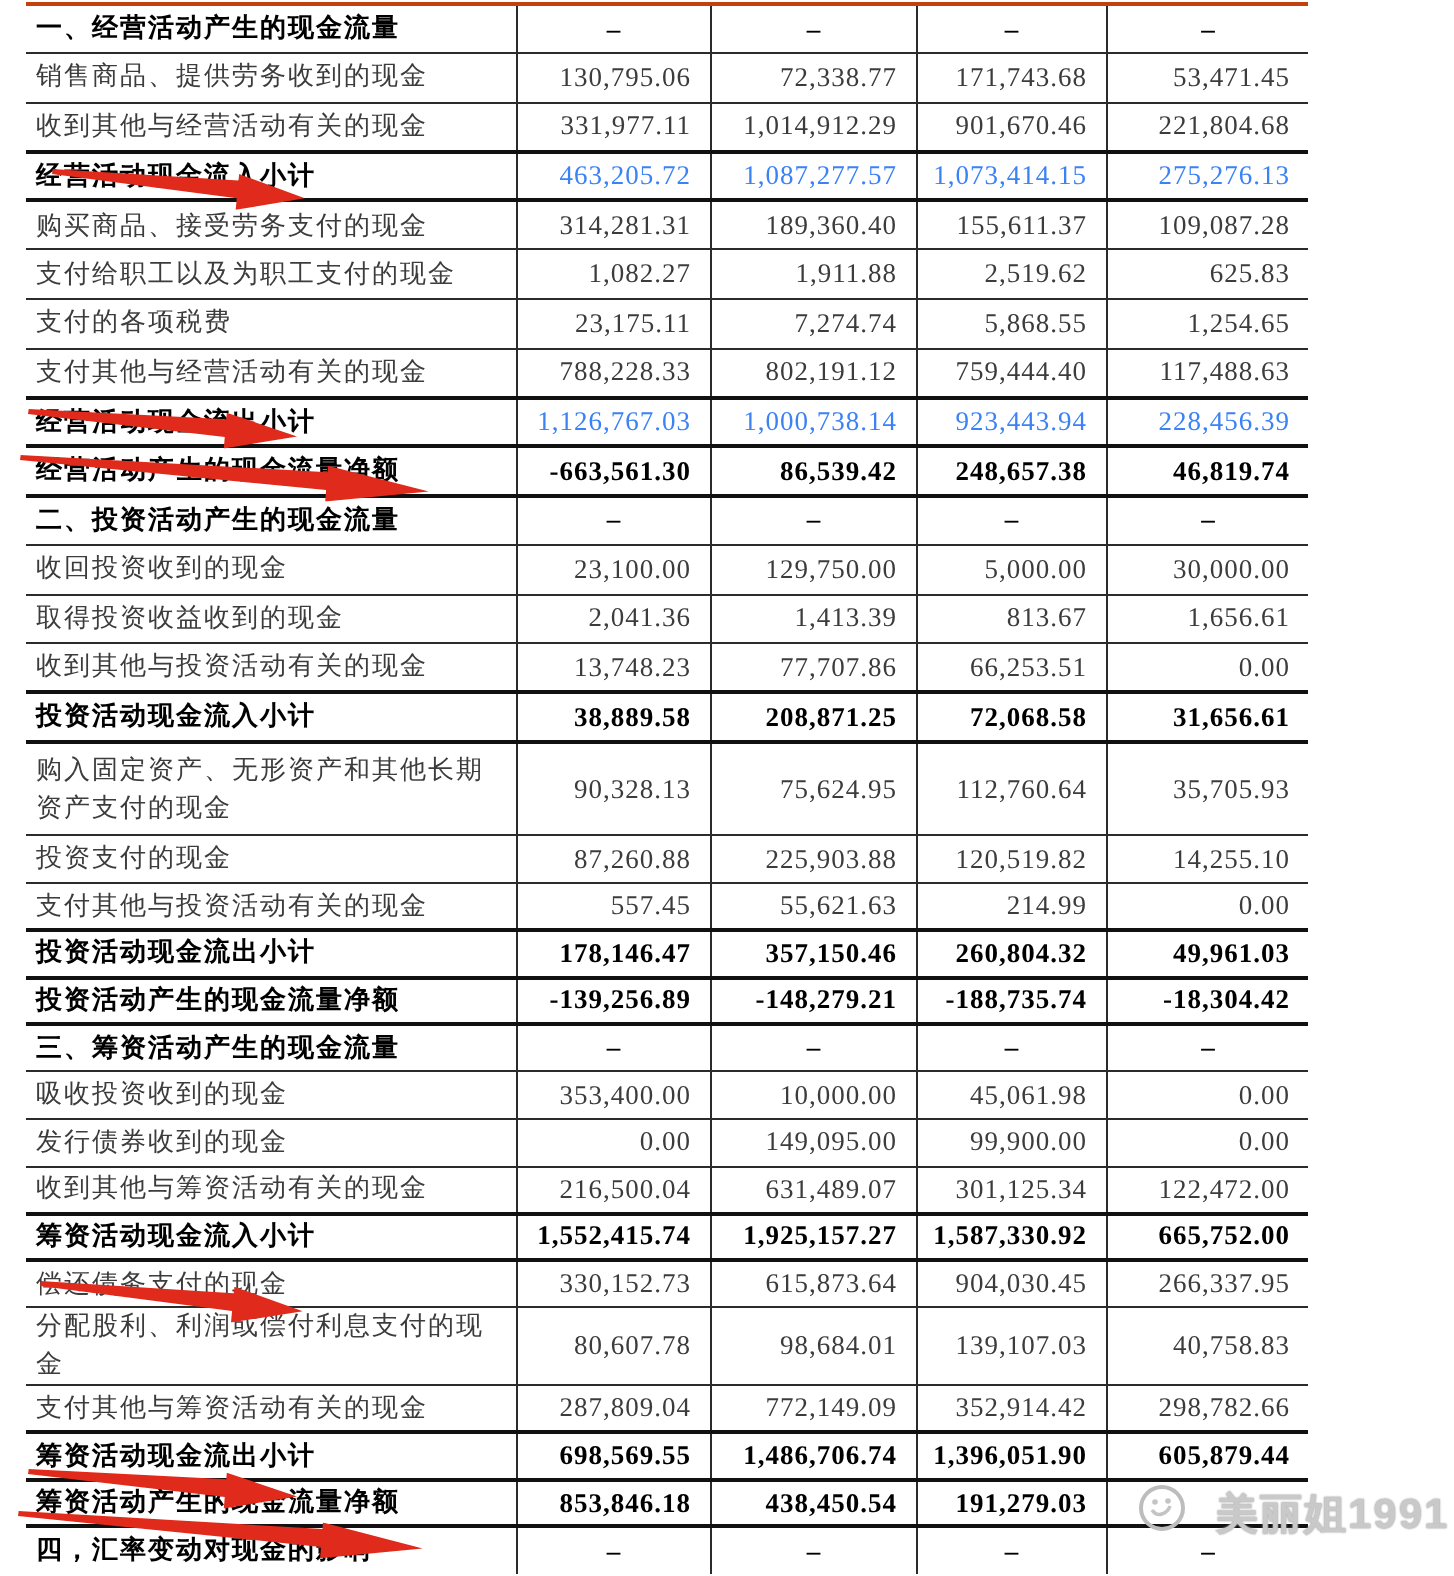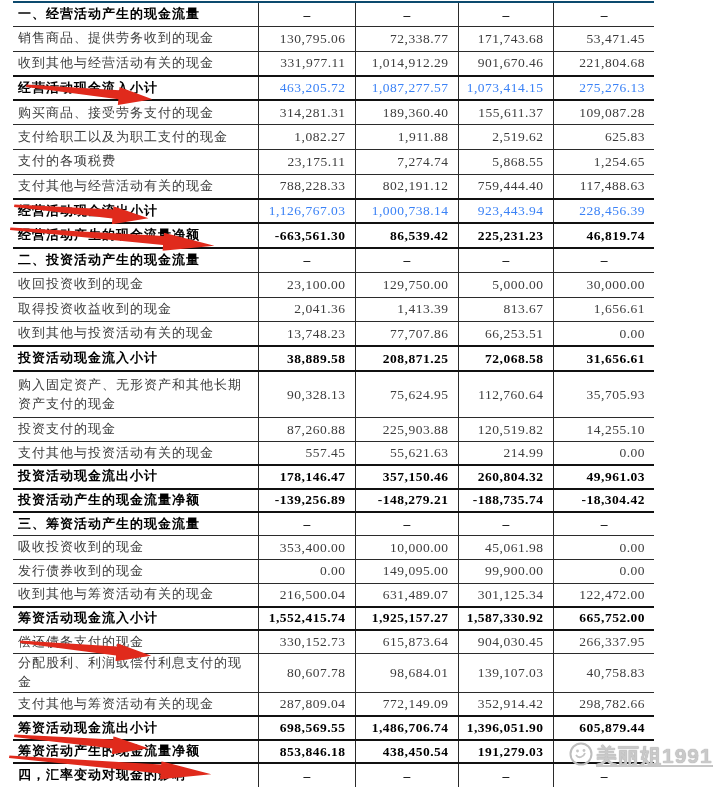--- a/index.html
+++ b/index.html
@@ -14,21 +14,21 @@
   }
   table.cashflow td {
     border-top:1px solid #2b2b2b;
     overflow:hidden; white-space:normal;
     vertical-align:middle;
     color:#3c3c3c;
   }
   table.cashflow tr { height:24.6px; }
   table.cashflow tr.compact { height:23.6px; }
   table.cashflow tr.tall { height:47px; }
-  table.cashflow tr:first-child td { border-top:2px solid #0c4a6e; }
+  table.cashflow tr:first-child td { border-top:2px solid #c2410c; }
   table.cashflow tr.heavy td { border-top:2px solid #111; border-bottom:2px solid #111; }
   td.label {
     padding:0 4px 0 5px; font-size:13px; letter-spacing:1px;
     line-height:1.45; text-align:left;
   }
   td.val {
     border-left:1px solid #2b2b2b;
     text-align:right; padding-right:9px;
     font-size:13.5px; letter-spacing:0.5px;
     font-family:"Liberation Serif","DejaVu Serif",serif;
@@ -40,22 +40,22 @@
   
   .arrow {
     position:absolute; height:18px; z-index:6;
     transform-origin:0 50%; pointer-events:none;
   }
   .arrow svg { width:100%; height:100%; display:block; }
   .arrow polygon { fill:#e02a1c; }
   
   .watermark {
     position:absolute; left:568px; top:741px; z-index:7;
-    display:flex; align-items:center; gap:2px;
-    color:#c6c6c6; pointer-events:none;text-decoration:underline;
+    display:flex; align-items:center; gap:14px;
+    color:#c6c6c6; pointer-events:none;
   }
   .watermark .wm-text {
     font-size:21px; font-weight:bold; letter-spacing:1px;
     font-family:"Liberation Sans","DejaVu Sans",sans-serif;
     color:#c9c9c9; text-shadow:0 0 1px #a9a9a9, 0 0 1px #bdbdbd;
     white-space:nowrap;
   }
 </style>
 </head>
 <body>
@@ -131,21 +131,21 @@
           <td class="label">经营活动现金流出小计</td>
           <td class="val">1,126,767.03</td>
           <td class="val">1,000,738.14</td>
           <td class="val">923,443.94</td>
           <td class="val">228,456.39</td>
         </tr>
         <tr class="total heavy">
           <td class="label">经营活动产生的现金流量净额</td>
           <td class="val">-663,561.30</td>
           <td class="val">86,539.42</td>
-          <td class="val">225,231.23</td>
+          <td class="val">248,657.38</td>
           <td class="val">46,819.74</td>
         </tr>
         <tr class="section">
           <td class="label">二、投资活动产生的现金流量</td>
           <td class="val dash">–</td>
           <td class="val dash">–</td>
           <td class="val dash">–</td>
           <td class="val dash">–</td>
         </tr>
         <tr class="item">

